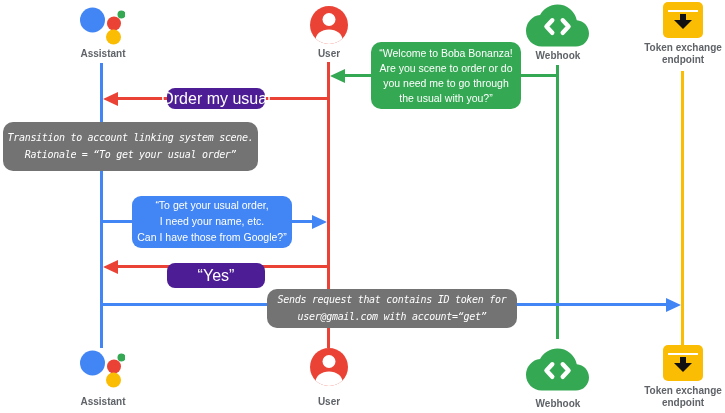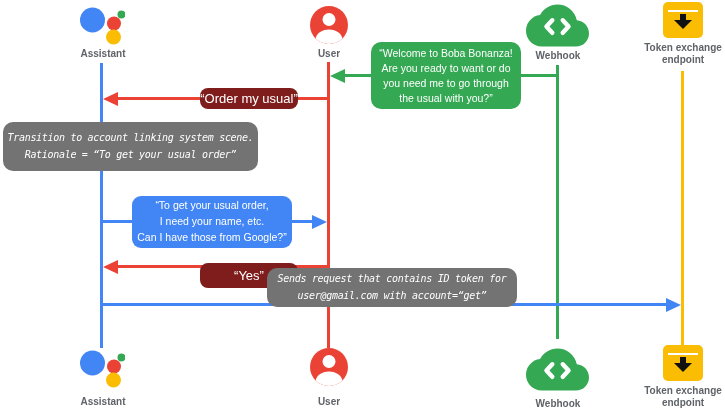--- a/index.html
+++ b/index.html
@@ -16,21 +16,21 @@
   .head-right{border-width:7px 0 7px 15px;}
   .hl-green{border-color:transparent #34A853 transparent transparent;}
   .hl-red{border-color:transparent #EA4335 transparent transparent;}
   .hr-blue{border-color:transparent transparent transparent #4285F4;}
   .bubble{
     position:absolute;color:#ffffff;display:flex;flex-direction:column;
     justify-content:center;align-items:center;text-align:left;box-sizing:border-box;
   }
   .bubble div{white-space:nowrap;}
   .b-green{background:#34A853;border-radius:10px;font-size:10.5px;line-height:1.43;}
-  .b-red{background:#7f1d1d;border-radius:8px;font-size:13px;margin-left:33px;}
+  .b-red{background:#4c1d95;border-radius:8px;font-size:16px;}
   .b-blue{background:#4285F4;border-radius:9px;font-size:10.5px;line-height:1.5;}
   .b-note{
     background:#737373;border-radius:10px;
     font-family:"DejaVu Sans Mono",monospace;font-style:italic;
     font-size:10px;letter-spacing:-0.3px;line-height:1.65;
   }
   .actor-label{
     position:absolute;color:#5F6368;font-size:10px;font-weight:bold;
     text-align:center;line-height:12px;
   }
@@ -56,21 +56,21 @@
   <div class="head head-right hr-blue" style="left:312px;top:215px;"></div>
 
   <div class="hline ll-red" style="left:117px;top:265px;width:211px;"></div>
   <div class="head head-left hl-red" style="left:103px;top:260px;"></div>
 
   <div class="hline ll-blue" style="left:103px;top:303px;width:564px;"></div>
   <div class="head head-right hr-blue" style="left:666px;top:298px;"></div>
 
   <div class="bubble b-green" style="left:371px;top:42px;width:150px;height:67px;">
     <div>“Welcome to Boba Bonanza!</div>
-    <div>Are you ready to want or do</div>
+    <div>Are you scene to order or do</div>
     <div>you need me to go through</div>
     <div>the usual with you?”</div>
   </div>
 
   <div class="bubble b-red" style="left:167px;top:88px;width:98px;height:21px;">
     <div>“Order my usual”</div>
   </div>
 
   <div class="bubble b-note" style="left:3px;top:122px;width:255px;height:49px;">
     <div>Transition to account linking system scene.</div>
@@ -80,21 +80,21 @@
   <div class="bubble b-blue" style="left:132px;top:196px;width:160px;height:52px;">
     <div>“To get your usual order,</div>
     <div>I need your name, etc.</div>
     <div>Can I have those from Google?”</div>
   </div>
 
   <div class="bubble b-red" style="left:167px;top:263px;width:98px;height:25px;">
     <div>“Yes”</div>
   </div>
 
-  <div class="bubble b-note" style="left:267px;top:268px;width:250px;height:39px;">
+  <div class="bubble b-note" style="left:267px;top:289px;width:250px;height:39px;">
     <div>Sends request that contains ID token for</div>
     <div>user@gmail.com with account=“get”</div>
   </div>
 
   <svg width="46" height="40" viewBox="0 0 46 40" style="left:79px;top:5px;">
     <circle cx="13.5" cy="15" r="12.5" fill="#4285F4"></circle>
     <circle cx="42.5" cy="9.5" r="4" fill="#34A853"></circle>
     <circle cx="35" cy="18.5" r="7" fill="#EA4335"></circle>
     <circle cx="34.5" cy="32" r="7.5" fill="#FBBC04"></circle>
   </svg>

